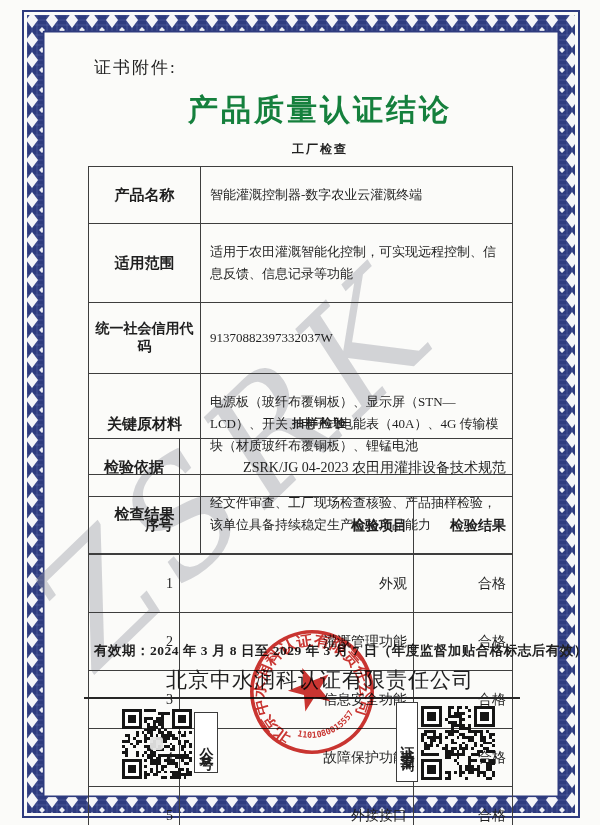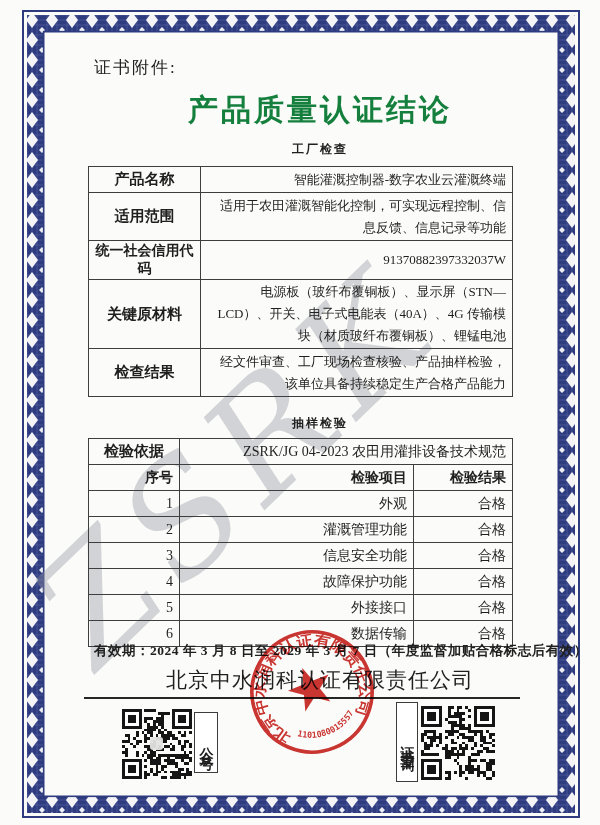--- a/index.html
+++ b/index.html
@@ -10,23 +10,23 @@
   
   .watermark{position:absolute;left:40px;top:330px;width:560px;text-align:left;
     font-family:"DejaVu Serif",serif;font-style:italic;font-size:150px;letter-spacing:14px;
     color:rgba(150,153,162,0.40);transform:rotate(-44deg);transform-origin:280px 170px;
     pointer-events:none;white-space:nowrap;}
   .attach{left:94px;top:56px;font-size:17px;letter-spacing:2px;}
   .title{left:60px;top:90px;width:520px;text-align:center;font-size:30px;font-weight:bold;
     letter-spacing:3px;font-family:"Liberation Sans","DejaVu Sans",sans-serif;color:#15803d;}
   .section-h{left:60px;width:520px;text-align:center;font-size:12px;font-weight:bold;letter-spacing:2px;}
   table.doc{border-collapse:collapse;table-layout:fixed;background:transparent;}
-  table.doc td,table.doc th{border:1.4px solid #3e3e3e;padding:1px 6px;overflow:hidden;}
+  table.doc td,table.doc th{border:1.4px solid #3e3e3e;padding:17px 6px;overflow:hidden;}
   .lbl{text-align:center;font-weight:bold;font-size:15px;letter-spacing:0px;}
-  .val{text-align:right;font-size:13px;line-height:22px;padding-left:9px !important;}
+  .val{text-align:left;font-size:13px;line-height:22px;padding-left:9px !important;}
   .c{text-align:right;}
   td.small-lbl{font-size:14px;letter-spacing:0;}
   .t2{font-size:14px;}
   .t2 td{height:23px;}
   .validity{left:94px;top:642px;font-size:13.5px;font-weight:bold;letter-spacing:0.5px;white-space:nowrap;}
   .issuer{left:60px;top:666px;width:520px;text-align:center;font-size:21px;letter-spacing:1px;}
   .rule{left:84px;top:697px;width:436px;height:2px;background:#262626;}
   .qr{position:absolute;}
   .qr-logo{position:absolute;left:50%;top:50%;width:13px;height:13px;margin:-7px 0 0 -7px;
     background:#e3e3e1;border-radius:3px;opacity:.95;}

